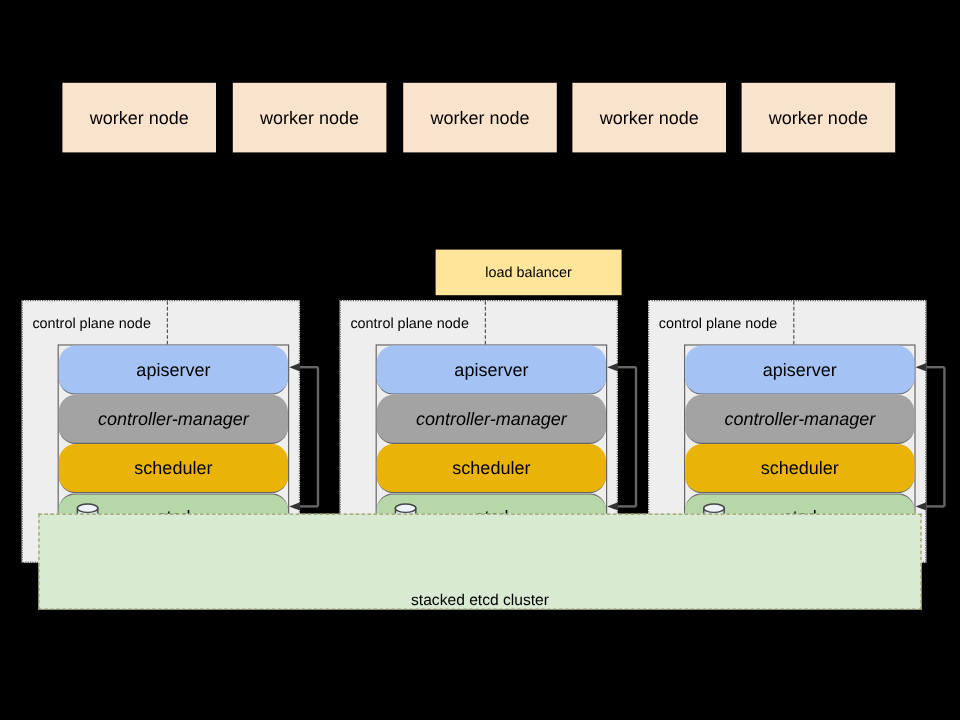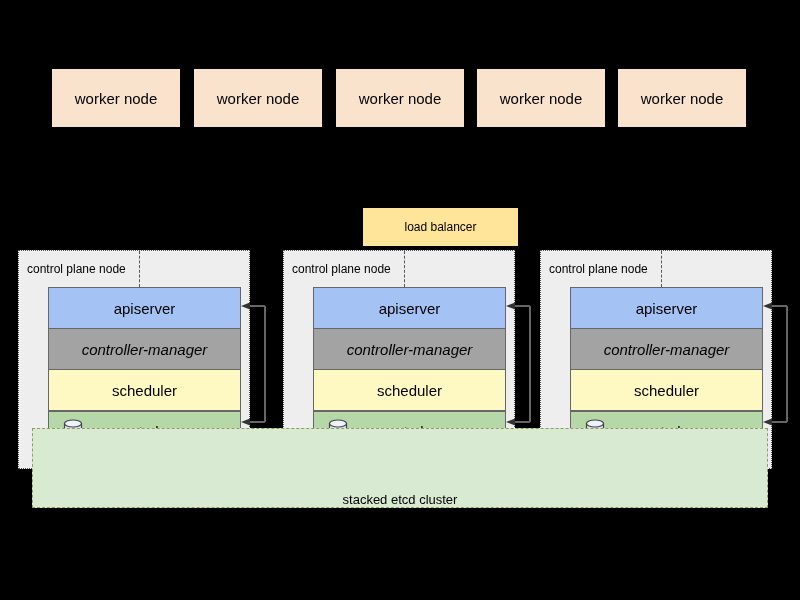--- a/index.html
+++ b/index.html
@@ -114,28 +114,29 @@
   .component-row {
     position: relative;
     height: 41px;
     box-sizing: border-box;
     display: flex;
     align-items: center;
     justify-content: center;
     font-size: 15px;
     color: #000;
     border-bottom: 1px solid #666666;
+    border-radius: 14px;
   }
   .component-row:last-child {
     border-bottom: none;
     height: 40px;
   }
   .row-apiserver { background: #a4c2f4; }
   .row-controller-manager { background: #a3a3a3; font-style: italic; }
-  .row-scheduler { background: #fef9c3; }
+  .row-scheduler { background: #eab308; }
   .row-etcd { background: #b6d7a8; border-top: 1px solid #666666; }
 
   .db-icon {
     position: absolute;
     left: 14px;
     top: 50%;
     transform: translateY(-50%);
     width: 20px;
     height: 26px;
   }

